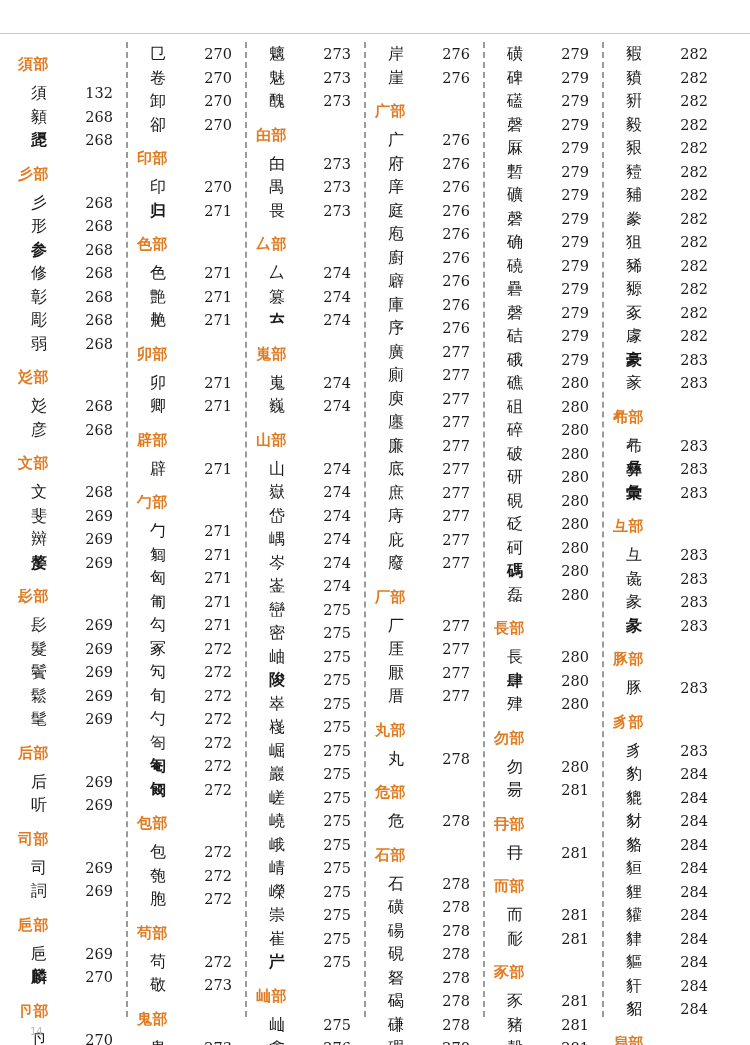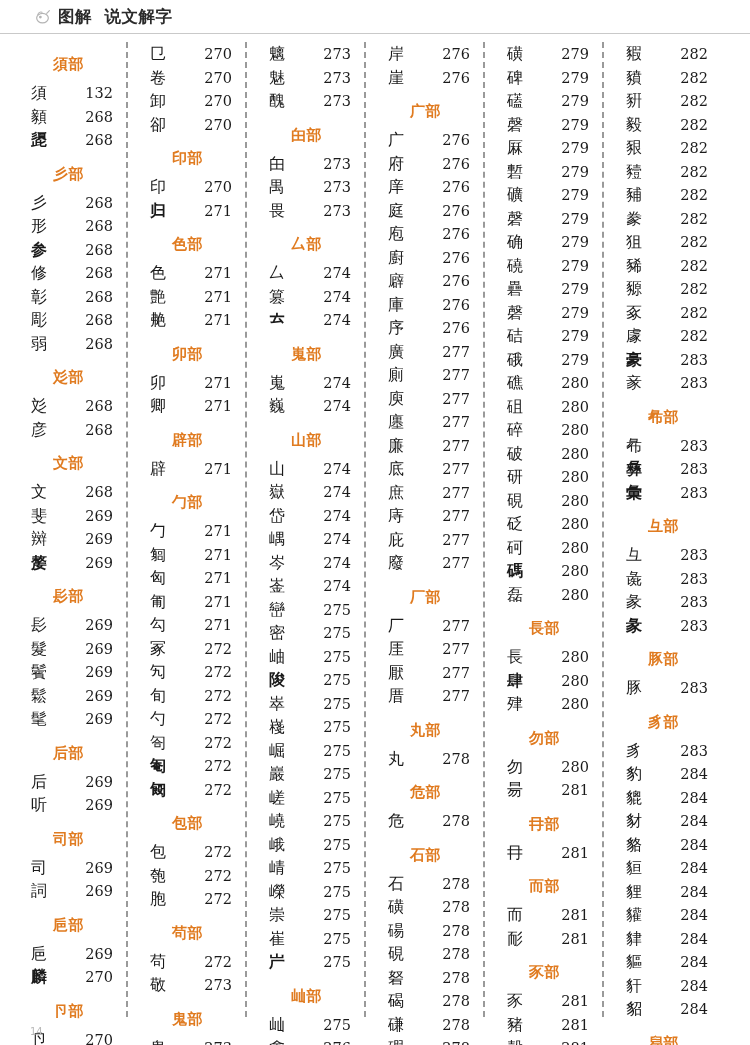--- a/index.html
+++ b/index.html
@@ -77,21 +77,20 @@
     right: 0px;
     top: 0px;
     width: 0px;
     height: 975px;
     border-left: 2px dashed #9a9a9a;
   }
   .col:last-child .divider { display: none; }
 
   
   .group-title {
-    text-align: center;
     color: #e07b20;
     font-family: "DejaVu Sans", "Liberation Sans", sans-serif;
     font-weight: bold;
     font-size: 15px;
     line-height: 19px;
     margin: 13px 0 7px 0;
     letter-spacing: .5px;
   }
   .col > .group-title:first-of-type { }
   .entry {
@@ -128,29 +127,20 @@
     font-family: "DejaVu Sans", "Liberation Sans", sans-serif;
     font-size: 10px;
     color: #b9b9b9;
   }
 </style>
 </head>
 <body>
 
 <div class="page">
 
-  <div class="header">
-    <svg class="logo-mark" viewBox="0 0 32 32">
-      <ellipse cx="16" cy="19" rx="11" ry="9" fill="none" stroke="#9b9b9b" stroke-width="2.2"></ellipse>
-      <circle cx="12" cy="17" r="2.6" fill="#9b9b9b"></circle>
-      <path d="M24 10 L29 5" stroke="#9b9b9b" stroke-width="2.2" fill="none" stroke-linecap="round"></path>
-      <path d="M7 12 Q10 6 15 8" stroke="#9b9b9b" stroke-width="2" fill="none" stroke-linecap="round"></path>
-    </svg>
-    <div class="header-title">图解  说文解字</div>
-  </div>
   <div class="header-rule"></div>
 
   <div class="columns" id="columns">
       <div class="col">
         <div class="divider"></div>
         <div class="group-title">須部</div>
         <div class="entry">
           <span class="ch">須</span>
           <span class="pg">132</span>
         </div>

